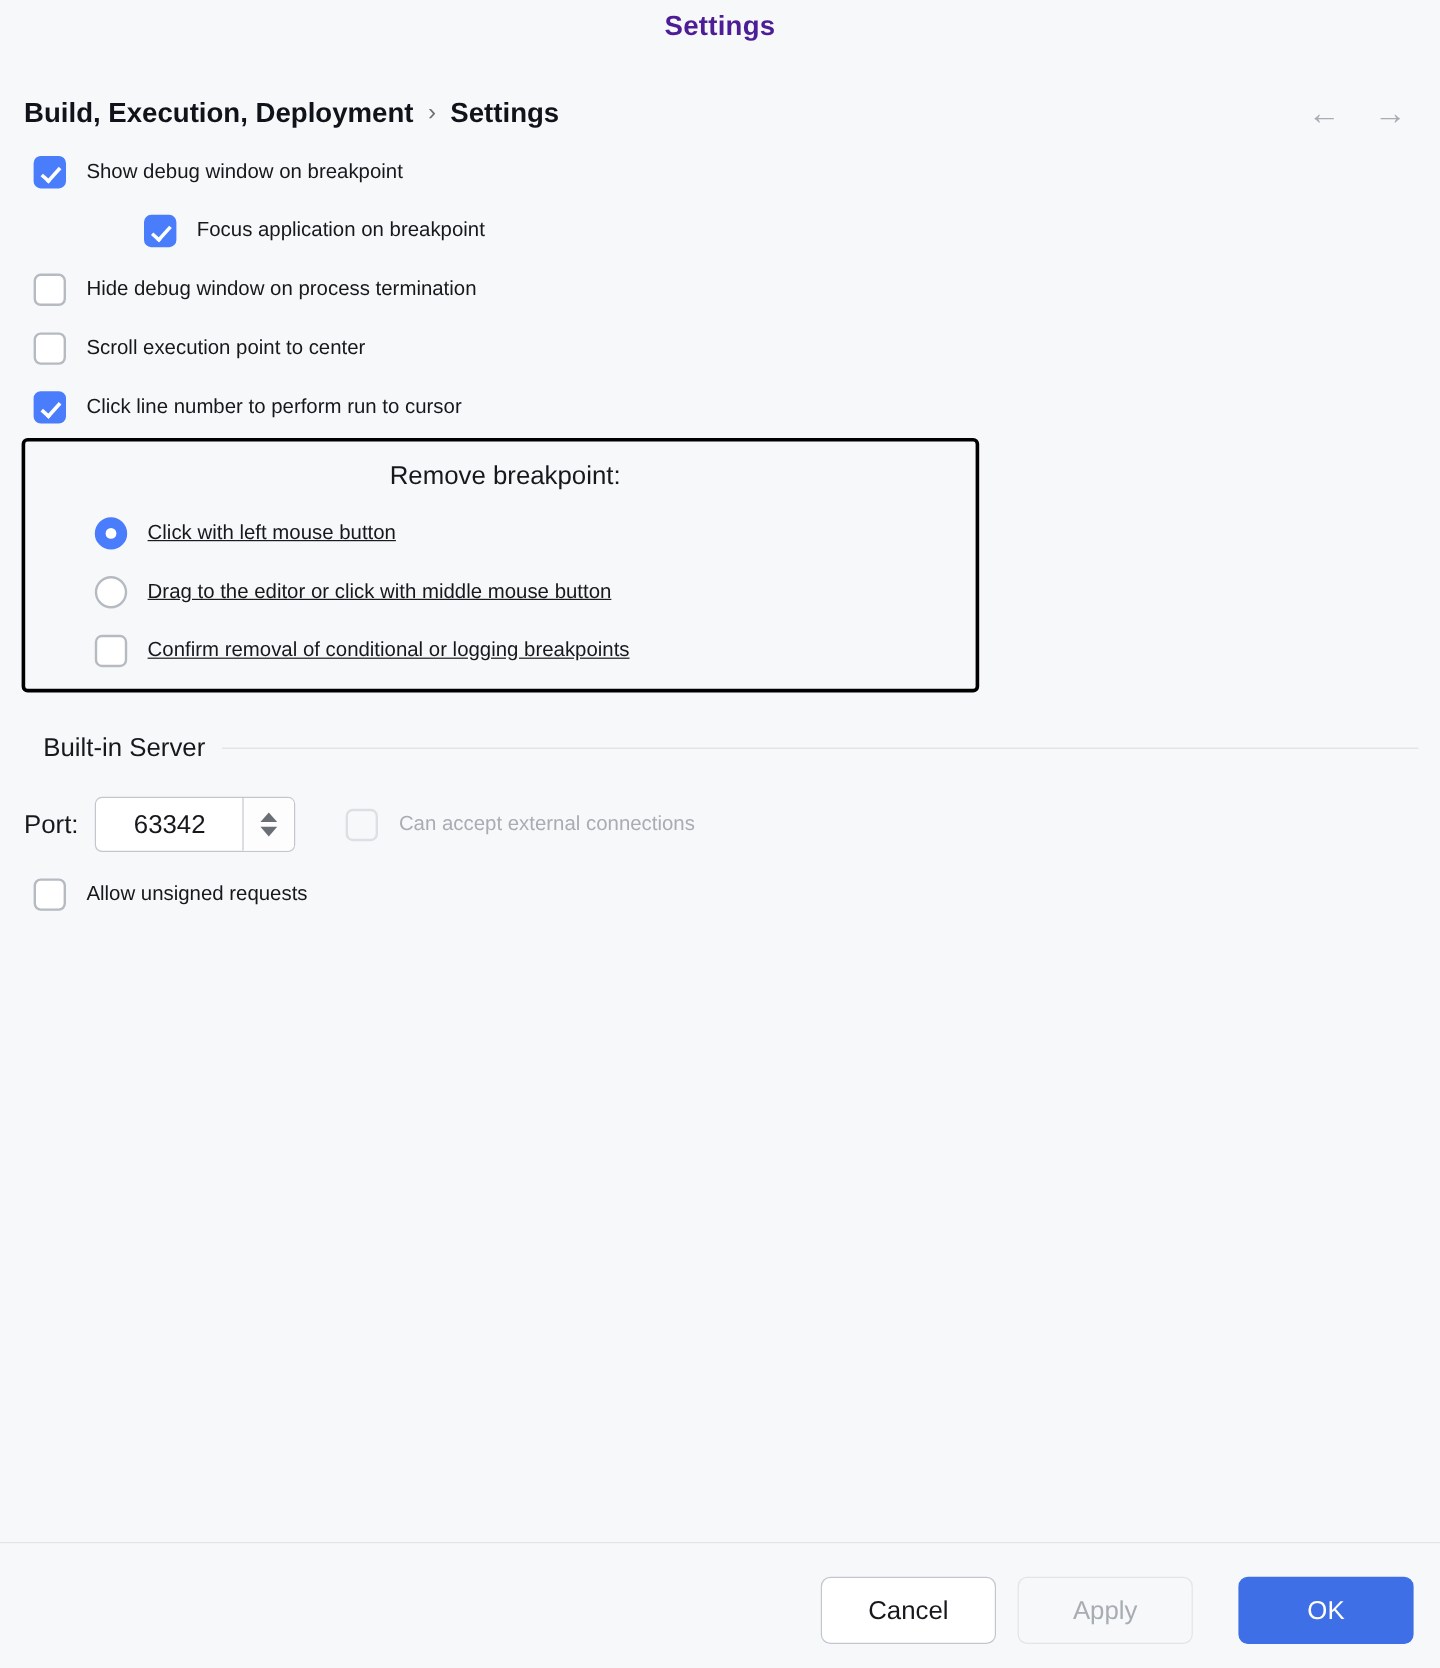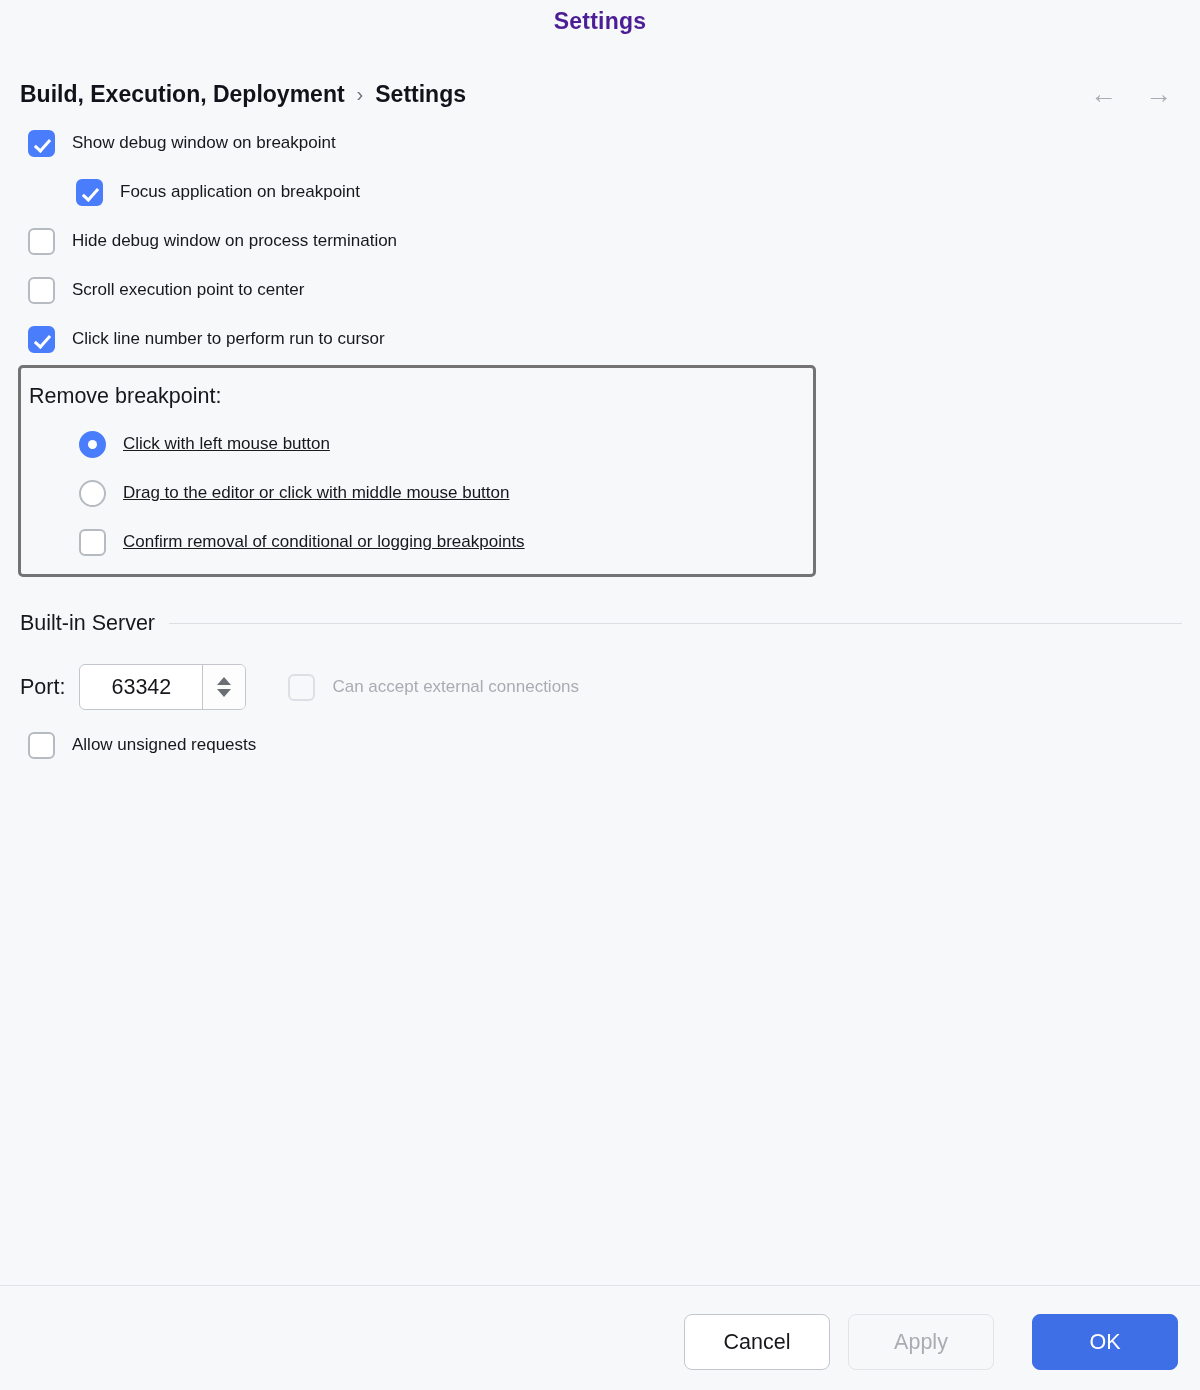--- a/index.html
+++ b/index.html
@@ -53,21 +53,21 @@
   }
   .nav-arrow + .nav-arrow { margin-left: 16px; }
 
   
   .opt-row {
     display: flex;
     align-items: center;
     padding-left: 28px;
     margin-top: 22px;
   }
-  .opt-row.indent { padding-left: 76px; }
+  .opt-row.indent { padding-left: 120px; }
   .opt-label {
     font-size: 17px;
     color: #17181c;
     margin-left: 17px;
     line-height: 1.1;
   }
   .opt-label.disabled { color: #a8acb3; }
 
   
   .cb {
@@ -124,41 +124,42 @@
     height: 9px;
     margin: -4.5px 0 0 -4.5px;
     border-radius: 50%;
     background: #ffffff;
   }
 
   
   .highlight-box {
     margin: 12px 0 0 18px;
     width: 798px;
-    border: 3px solid #737373;
+    border: 3px solid #000000;
     border-radius: 5px;
     background: rgba(255,255,255,0.0);
     padding: 10px 0 18px 0;
     box-sizing: border-box;
+    text-align: center;
   }
   .group-caption {
     font-size: 21.5px;
     color: #17181c;
     padding-left: 8px;
     margin: 6px 0 0 0;
   }
   .highlight-box .opt-row { padding-left: 58px; margin-top: 22px; text-decoration: underline; }
   .highlight-box .opt-row.cbrow { padding-left: 58px; }
 
   
   .section {
     display: flex;
     align-items: center;
     margin-top: 34px;
-    padding: 0 18px 0 20px;
+    padding: 0 18px 0 36px;
   }
   .section-title {
     font-size: 21.5px;
     color: #17181c;
     white-space: nowrap;
   }
   .section-rule {
     flex: 1;
     height: 1px;
     background: #dcdfe3;

